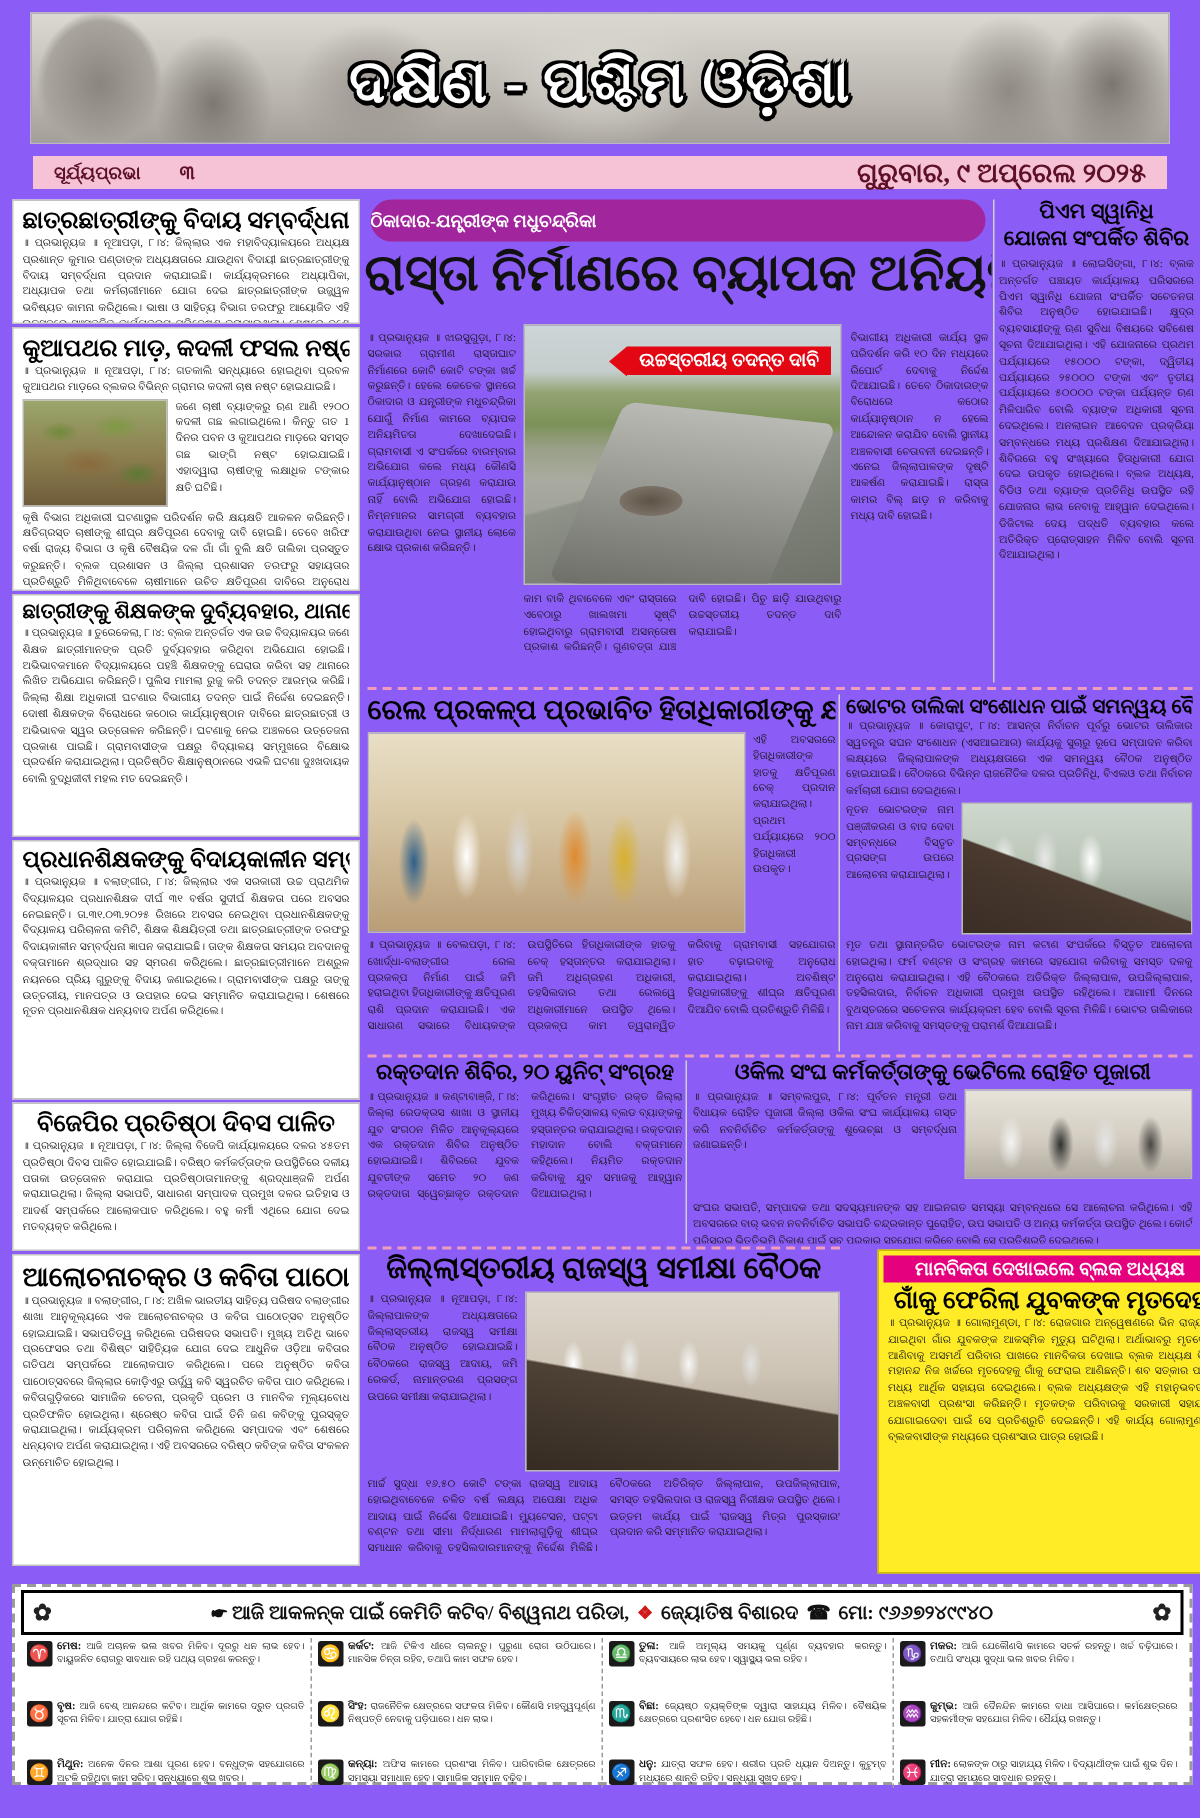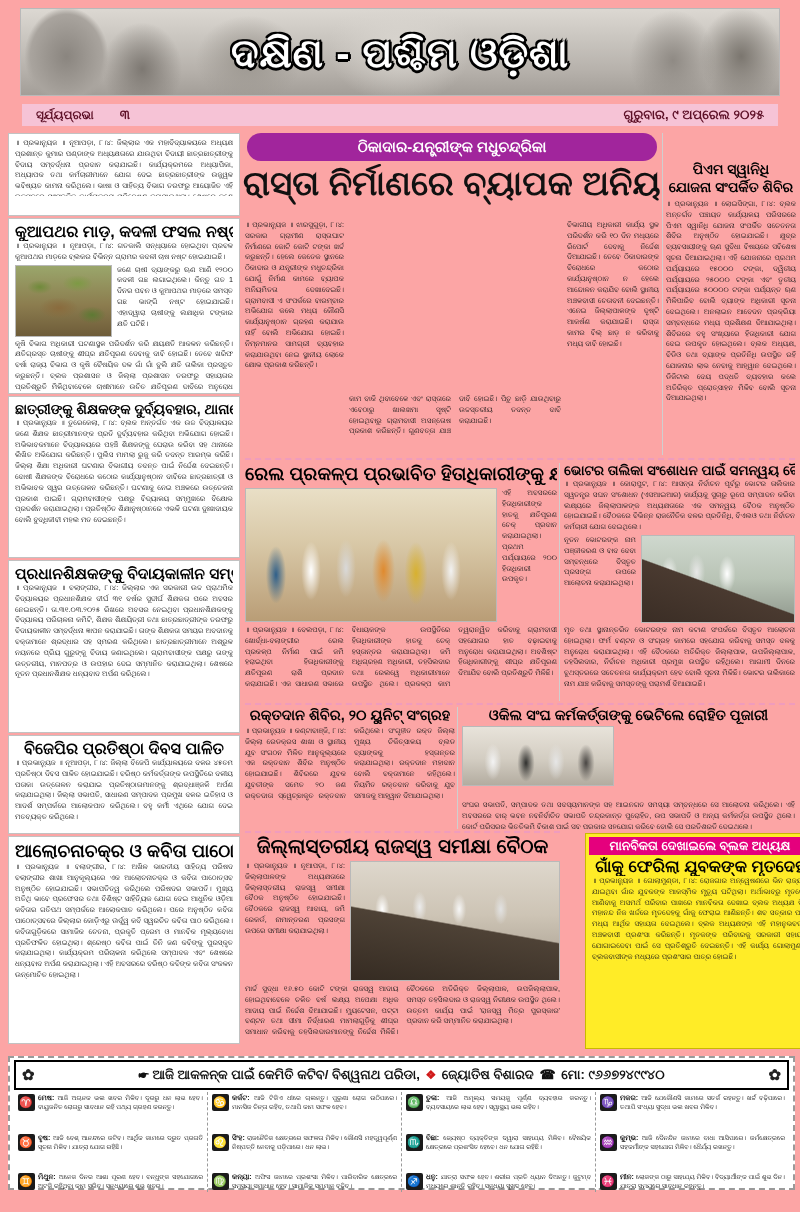--- a/index.html
+++ b/index.html
@@ -1,44 +1,44 @@
 <!DOCTYPE html>
 <html><head>
 <meta charset="utf-8">
 <style>
   html,body{margin:0;padding:0;background:#fff;}
-  .page{position:relative;width:800px;height:1212px;background:#fca5a5;overflow:hidden;
-        font-family:Liberation Sans, sans-serif;color:#111;}
+  .page{position:relative;width:800px;height:1212px;background:#8b5cf6;overflow:hidden;
+        font-family:Liberation Serif, serif;color:#111;}
   .abs{position:absolute;box-sizing:border-box;}
   
   .banner{left:20px;top:8px;width:760px;height:88px;overflow:hidden;
     background:
       radial-gradient(60px 70px at 6% 55%, #8a857f 0%, #a9a49e 60%, transparent 70%),
       radial-gradient(55px 65px at 16% 70%, #7d7872 0%, transparent 72%),
       radial-gradient(70px 60px at 30% 60%, #9b968f 0%, transparent 75%),
       radial-gradient(90px 70px at 50% 45%, #d9d5cf 0%, transparent 80%),
       radial-gradient(60px 70px at 86% 60%, #8f8a84 0%, transparent 72%),
       radial-gradient(55px 65px at 95% 55%, #7b766f 0%, transparent 75%),
       linear-gradient(180deg,#dcd8d2 0%,#c9c5bf 35%,#b7b2ac 70%,#a39e98 100%);}
   .banner-title{position:absolute;left:0;right:0;top:22px;text-align:center;
     font-size:40px;font-weight:bold;color:#fff;letter-spacing:1px;
     text-shadow:-2px -2px 0 #000,2px -2px 0 #000,-2px 2px 0 #000,2px 2px 0 #000,0 3px 0 #000,3px 0 0 #000;}
   .strip{left:22px;top:104px;width:756px;height:22px;background:#f6c3d6;
     display:flex;align-items:center;justify-content:space-between;padding:0 14px;}
   .strip .lft{font-weight:bold;color:#5d1027;font-size:12px;}
   .strip .pg{margin-left:26px;font-size:13px;}
-  .strip .rgt{font-weight:bold;color:#5d1027;font-size:13px;}
+  .strip .rgt{font-weight:bold;color:#5d1027;font-size:18px;}
   
   .boxed{border:1px solid #c2c2c2;background:#fff;padding:4px 6px;overflow:hidden;}
   .hl{font-weight:bold;color:#000;text-align:center;white-space:nowrap;overflow:hidden;}
   .wrapok{white-space:normal;}
   .bd{font-size:7.2px;line-height:1.5;text-align:justify;color:#161616;overflow:hidden;}
   .cols2{column-count:2;column-gap:8px;}
   .cols3{column-count:3;column-gap:8px;}
-  .kicker{background:#a1259c;color:#fff;font-weight:bold;font-size:15px;text-align:center;
+  .kicker{background:#a1259c;color:#fff;font-weight:bold;font-size:12px;
     border-radius:15px;line-height:28px;height:28px;white-space:nowrap;overflow:hidden;}
   .mainhl{font-size:34px;font-weight:bold;text-align:center;letter-spacing:0;}
   .photo{position:relative;overflow:hidden;border:1px solid #b9b9b9;}
   .ph-road{background:
       linear-gradient(165deg, transparent 55%, #8e9288 56%, #7e8177 75%, #6f7268 100%),
       linear-gradient(180deg,#ccd6d8 0%,#c3cdcb 18%,#93a473 26%,#7c9158 38%,#9aa089 48%,#a9aba0 60%,#8f9288 100%);}
   .ph-road .roadway{position:absolute;left:18%;top:34%;width:70%;height:70%;
       background:linear-gradient(180deg,#b9bab4,#8c8d86 60%,#6f7069);transform:skewX(-18deg) rotate(6deg);border-radius:8px;}
   .ph-road .pothole{position:absolute;left:30%;top:62%;width:20%;height:12%;border-radius:50%;
       background:radial-gradient(#5d5347,#7b7166 70%,transparent 75%);}
@@ -111,20 +111,21 @@
     <div class="banner-title">ଦକ୍ଷିଣ - ପଶ୍ଚିମ ଓଡ଼ିଶା</div>
   </div>
   <div class="abs strip">
     <span class="lft">
       <span>ସୂର୍ଯ୍ୟପ୍ରଭା</span><span class="pg">୩</span>
     </span>
     <span class="rgt">ଗୁରୁବାର, ୯ ଅପ୍ରେଲ ୨୦୨୫</span>
   </div>
 
   <div class="abs boxed" style="left:8px;top:133px;width:232px;height:83px;">
+    <div class="hl" style="font-size:16px;">ଛାତ୍ରଛାତ୍ରୀଙ୍କୁ ବିଦାୟ ସମ୍ବର୍ଦ୍ଧନା</div>
     <div class="bd" style="height:58px;">॥ ପ୍ରଭାନ୍ୟୁଜ ॥ ନୂଆପଡ଼ା, ୮।୪: ଜିଲ୍ଲାର ଏକ ମହାବିଦ୍ୟାଳୟରେ ଅଧ୍ୟକ୍ଷ ପ୍ରଶାନ୍ତ କୁମାର ପଣ୍ଡାଙ୍କ ଅଧ୍ୟକ୍ଷତାରେ ଯାଉଥିବା ବିଦାୟୀ ଛାତ୍ରଛାତ୍ରୀଙ୍କୁ ବିଦାୟ ସମ୍ବର୍ଦ୍ଧନା ପ୍ରଦାନ କରାଯାଇଛି। କାର୍ଯ୍ୟକ୍ରମରେ ଅଧ୍ୟାପିକା, ଅଧ୍ୟାପକ ତଥା କର୍ମଚାରୀମାନେ ଯୋଗ ଦେଇ ଛାତ୍ରଛାତ୍ରୀଙ୍କ ଉଜ୍ଜ୍ୱଳ ଭବିଷ୍ୟତ କାମନା କରିଥିଲେ। ଭାଷା ଓ ସାହିତ୍ୟ ବିଭାଗ ତରଫରୁ ଆୟୋଜିତ ଏହି ଉତ୍ସବରେ ସାଂସ୍କୃତିକ କାର୍ଯ୍ୟକ୍ରମ ପରିବେଷଣ କରାଯାଇଥିଲା। ଶେଷରେ ଜଣେ ବରିଷ୍ଠ ଅଧ୍ୟାପକ ଧନ୍ୟବାଦ ଅର୍ପଣ କରିଥିଲେ।</div>
   </div>
 
   <div class="abs boxed" style="left:8px;top:218px;width:232px;height:176px;">
     <div class="hl" style="font-size:16px;">କୁଆପଥର ମାଡ଼, କଦଳୀ ଫସଲ ନଷ୍ଟ</div>
     <div class="bd">॥ ପ୍ରଭାନ୍ୟୁଜ ॥ ନୂଆପଡ଼ା, ୮।୪: ଗତକାଲି ସନ୍ଧ୍ୟାରେ ହୋଇଥିବା ପ୍ରବଳ କୁଆପଥର ମାଡ଼ରେ ବ୍ଲକର ବିଭିନ୍ନ ଗ୍ରାମର କଦଳୀ ଚାଷ ନଷ୍ଟ ହୋଇଯାଇଛି।</div>
     <div class="row" style="margin-top:2px;">
       <div class="photo ph-banana" style="width:95px;height:70px;flex:0 0 95px;"></div>
       <div class="bd" style="flex:1;height:70px;">ଜଣେ ଚାଷୀ ବ୍ୟାଙ୍କରୁ ଋଣ ଆଣି ୧୨୦୦ କଦଳୀ ଗଛ ଲଗାଇଥିଲେ। କିନ୍ତୁ ଗତ 1 ଦିନର ପବନ ଓ କୁଆପଥର ମାଡ଼ରେ ସମସ୍ତ ଗଛ ଭାଙ୍ଗି ନଷ୍ଟ ହୋଇଯାଇଛି। ଏହାଦ୍ୱାରା ଚାଷୀଙ୍କୁ ଲକ୍ଷାଧିକ ଟଙ୍କାର କ୍ଷତି ଘଟିଛି।</div>
     </div>
@@ -149,27 +150,32 @@
   <div class="abs boxed" style="left:8px;top:836px;width:232px;height:208px;">
     <div class="hl" style="font-size:18px;">ଆଲୋଚନାଚକ୍ର ଓ କବିତା ପାଠୋତ୍ସବ</div>
     <div class="bd" style="height:176px;">॥ ପ୍ରଭାନ୍ୟୁଜ ॥ ବଲାଙ୍ଗୀର, ୮।୪: ଅଖିଳ ଭାରତୀୟ ସାହିତ୍ୟ ପରିଷଦ ବଲାଙ୍ଗୀର ଶାଖା ଆନୁକୂଲ୍ୟରେ ଏକ ଆଲୋଚନାଚକ୍ର ଓ କବିତା ପାଠୋତ୍ସବ ଅନୁଷ୍ଠିତ ହୋଇଯାଇଛି। ସଭାପତିତ୍ୱ କରିଥିଲେ ପରିଷଦର ସଭାପତି। ମୁଖ୍ୟ ଅତିଥି ଭାବେ ପ୍ରଫେସର ତଥା ବିଶିଷ୍ଟ ସାହିତ୍ୟିକ ଯୋଗ ଦେଇ ଆଧୁନିକ ଓଡ଼ିଆ କବିତାର ଗତିପଥ ସମ୍ପର୍କରେ ଆଲୋକପାତ କରିଥିଲେ। ପରେ ଅନୁଷ୍ଠିତ କବିତା ପାଠୋତ୍ସବରେ ଜିଲ୍ଲାର କୋଡ଼ିଏରୁ ଊର୍ଦ୍ଧ୍ୱ କବି ସ୍ୱରଚିତ କବିତା ପାଠ କରିଥିଲେ। କବିତାଗୁଡ଼ିକରେ ସାମାଜିକ ଚେତନା, ପ୍ରକୃତି ପ୍ରେମ ଓ ମାନବିକ ମୂଲ୍ୟବୋଧ ପ୍ରତିଫଳିତ ହୋଇଥିଲା। ଶ୍ରେଷ୍ଠ କବିତା ପାଇଁ ତିନି ଜଣ କବିଙ୍କୁ ପୁରସ୍କୃତ କରାଯାଇଥିଲା। କାର୍ଯ୍ୟକ୍ରମ ପରିଚାଳନା କରିଥିଲେ ସମ୍ପାଦକ ଏବଂ ଶେଷରେ ଧନ୍ୟବାଦ ଅର୍ପଣ କରାଯାଇଥିଲା। ଏହି ଅବସରରେ ବରିଷ୍ଠ କବିଙ୍କ କବିତା ସଂକଳନ ଉନ୍ମୋଚିତ ହୋଇଥିଲା।</div>
   </div>
 
   <div class="abs kicker" style="left:247px;top:133px;width:410px;">ଠିକାଦାର-ଯନ୍ତ୍ରୀଙ୍କ ମଧୁଚନ୍ଦ୍ରିକା</div>
   <div class="abs mainhl" style="left:243px;top:164px;width:418px;height:48px;white-space:nowrap;overflow:hidden;">ରାସ୍ତା ନିର୍ମାଣରେ ବ୍ୟାପକ ଅନିୟମିତତା</div>
 
   <div class="abs" style="left:245px;top:216px;width:414px;height:240px;">
     <div class="bd abs" style="left:0;top:4px;width:99px;height:232px;">॥ ପ୍ରଭାନ୍ୟୁଜ ॥ ଝାରସୁଗୁଡ଼ା, ୮।୪: ସରକାର ଗ୍ରାମୀଣ ରାସ୍ତାଘାଟ ନିର୍ମାଣରେ କୋଟି କୋଟି ଟଙ୍କା ଖର୍ଚ୍ଚ କରୁଛନ୍ତି। ହେଲେ କେତେକ ସ୍ଥାନରେ ଠିକାଦାର ଓ ଯନ୍ତ୍ରୀଙ୍କ ମଧୁଚନ୍ଦ୍ରିକା ଯୋଗୁଁ ନିର୍ମାଣ କାମରେ ବ୍ୟାପକ ଅନିୟମିତତା ଦେଖାଦେଇଛି। ଗ୍ରାମବାସୀ ଏ ସଂପର୍କରେ ବାରମ୍ବାର ଅଭିଯୋଗ କଲେ ମଧ୍ୟ କୌଣସି କାର୍ଯ୍ୟାନୁଷ୍ଠାନ ଗ୍ରହଣ କରାଯାଉ ନାହିଁ ବୋଲି ଅଭିଯୋଗ ହୋଇଛି। ନିମ୍ନମାନର ସାମଗ୍ରୀ ବ୍ୟବହାର କରାଯାଉଥିବା ନେଇ ସ୍ଥାନୀୟ ଲୋକେ କ୍ଷୋଭ ପ୍ରକାଶ କରିଛନ୍ତି।</div>
+    <div class="photo ph-road abs" style="left:104px;top:0;width:212px;height:174px;">
+      <div class="roadway"></div>
+      <div class="pothole"></div>
+      <div class="arrow-label">ଉଚ୍ଚସ୍ତରୀୟ ତଦନ୍ତ ଦାବି</div>
+    </div>
     <div class="bd cols2 abs" style="left:104px;top:178px;width:212px;height:58px;">କାମ ବାକି ଥିବାବେଳେ ଏବଂ ରାସ୍ତାରେ ଏବେଠାରୁ ଖାଲଖମା ସୃଷ୍ଟି ହୋଇଥିବାରୁ ଗ୍ରାମବାସୀ ଅସନ୍ତୋଷ ପ୍ରକାଶ କରିଛନ୍ତି। ଗୁଣବତ୍ତା ଯାଞ୍ଚ ଦାବି ହୋଇଛି। ପିଚୁ ଛାଡ଼ି ଯାଉଥିବାରୁ ଉଚ୍ଚସ୍ତରୀୟ ତଦନ୍ତ ଦାବି କରାଯାଇଛି।</div>
     <div class="bd abs" style="left:322px;top:4px;width:92px;height:232px;">ବିଭାଗୀୟ ଅଧିକାରୀ କାର୍ଯ୍ୟ ସ୍ଥଳ ପରିଦର୍ଶନ କରି ୧୦ ଦିନ ମଧ୍ୟରେ ରିପୋର୍ଟ ଦେବାକୁ ନିର୍ଦ୍ଦେଶ ଦିଆଯାଇଛି। ତେବେ ଠିକାଦାରଙ୍କ ବିରୋଧରେ କଠୋର କାର୍ଯ୍ୟାନୁଷ୍ଠାନ ନ ହେଲେ ଆନ୍ଦୋଳନ କରାଯିବ ବୋଲି ସ୍ଥାନୀୟ ଅଞ୍ଚଳବାସୀ ଚେତାବନୀ ଦେଇଛନ୍ତି। ଏନେଇ ଜିଲ୍ଲାପାଳଙ୍କ ଦୃଷ୍ଟି ଆକର୍ଷଣ କରାଯାଇଛି। ରାସ୍ତା କାମର ବିଲ୍ ଛାଡ଼ ନ କରିବାକୁ ମଧ୍ୟ ଦାବି ହୋଇଛି।</div>
   </div>
 
   <div class="vr" style="left:662px;top:133px;height:322px;"></div>
   <div class="abs" style="left:666px;top:133px;width:130px;height:322px;overflow:hidden;">
-    <div class="hl wrapok" style="font-size:14px;white-space:normal;line-height:1.25;margin-top:28px;">ପିଏମ ସ୍ୱାନିଧି</div>
+    <div class="hl wrapok" style="font-size:14px;white-space:normal;line-height:1.25;">ପିଏମ ସ୍ୱାନିଧି</div>
     <div class="hl wrapok" style="font-size:14px;white-space:normal;line-height:1.25;margin-bottom:3px;">ଯୋଜନା ସଂପର୍କିତ ଶିବିର</div>
     <div class="bd" style="height:282px;">॥ ପ୍ରଭାନ୍ୟୁଜ ॥ ଲୋଇସିଙ୍ଗା, ୮।୪: ବ୍ଲକ ଅନ୍ତର୍ଗତ ପଞ୍ଚାୟତ କାର୍ଯ୍ୟାଳୟ ପରିସରରେ ପିଏମ ସ୍ୱାନିଧି ଯୋଜନା ସଂପର୍କିତ ସଚେତନତା ଶିବିର ଅନୁଷ୍ଠିତ ହୋଇଯାଇଛି। କ୍ଷୁଦ୍ର ବ୍ୟବସାୟୀଙ୍କୁ ଋଣ ସୁବିଧା ବିଷୟରେ ସବିଶେଷ ସୂଚନା ଦିଆଯାଇଥିଲା। ଏହି ଯୋଜନାରେ ପ୍ରଥମ ପର୍ଯ୍ୟାୟରେ ୧୫୦୦୦ ଟଙ୍କା, ଦ୍ୱିତୀୟ ପର୍ଯ୍ୟାୟରେ ୨୫୦୦୦ ଟଙ୍କା ଏବଂ ତୃତୀୟ ପର୍ଯ୍ୟାୟରେ ୫୦୦୦୦ ଟଙ୍କା ପର୍ଯ୍ୟନ୍ତ ଋଣ ମିଳିପାରିବ ବୋଲି ବ୍ୟାଙ୍କ ଅଧିକାରୀ ସୂଚନା ଦେଇଥିଲେ। ଅନଲାଇନ ଆବେଦନ ପ୍ରକ୍ରିୟା ସମ୍ବନ୍ଧରେ ମଧ୍ୟ ପ୍ରଶିକ୍ଷଣ ଦିଆଯାଇଥିଲା। ଶିବିରରେ ବହୁ ସଂଖ୍ୟାରେ ହିତାଧିକାରୀ ଯୋଗ ଦେଇ ଉପକୃତ ହୋଇଥିଲେ। ବ୍ଲକ ଅଧ୍ୟକ୍ଷ, ବିଡିଓ ତଥା ବ୍ୟାଙ୍କ ପ୍ରତିନିଧି ଉପସ୍ଥିତ ରହି ଯୋଜନାର ଲାଭ ନେବାକୁ ଆହ୍ୱାନ ଦେଇଥିଲେ। ଡିଜିଟାଲ ଦେୟ ପଦ୍ଧତି ବ୍ୟବହାର କଲେ ଅତିରିକ୍ତ ପ୍ରୋତ୍ସାହନ ମିଳିବ ବୋଲି ସୂଚନା ଦିଆଯାଇଥିଲା।</div>
   </div>
 
   <div class="sep" style="left:245px;top:458px;width:550px;"></div>
   <div class="sep" style="left:245px;top:703px;width:550px;"></div>
   <div class="sep" style="left:245px;top:831px;width:315px;"></div>
 
   <div class="abs" style="left:245px;top:463px;width:312px;height:238px;overflow:hidden;">
     <div class="hl" style="font-size:18.5px;">ରେଲ ପ୍ରକଳ୍ପ ପ୍ରଭାବିତ ହିତାଧିକାରୀଙ୍କୁ କ୍ଷତିପୂରଣ ପ୍ରଦାନ</div>
@@ -193,20 +199,21 @@
 
   <div class="abs" style="left:245px;top:707px;width:210px;height:122px;overflow:hidden;">
     <div class="hl" style="font-size:14.5px;">ରକ୍ତଦାନ ଶିବିର, ୨୦ ୟୁନିଟ୍ ସଂଗ୍ରହ</div>
     <div class="bd cols2" style="margin-top:2px;height:98px;">॥ ପ୍ରଭାନ୍ୟୁଜ ॥ କଣ୍ଟାବାଞ୍ଜି, ୮।୪: ଜିଲ୍ଲା ରେଡକ୍ରସ ଶାଖା ଓ ସ୍ଥାନୀୟ ଯୁବ ସଂଗଠନ ମିଳିତ ଆନୁକୂଲ୍ୟରେ ଏକ ରକ୍ତଦାନ ଶିବିର ଅନୁଷ୍ଠିତ ହୋଇଯାଇଛି। ଶିବିରରେ ଯୁବକ ଯୁବତୀଙ୍କ ସମେତ ୨୦ ଜଣ ରକ୍ତଦାତା ସ୍ୱେଚ୍ଛାକୃତ ରକ୍ତଦାନ କରିଥିଲେ। ସଂଗୃହୀତ ରକ୍ତ ଜିଲ୍ଲା ମୁଖ୍ୟ ଚିକିତ୍ସାଳୟ ବ୍ଲଡ ବ୍ୟାଙ୍କକୁ ହସ୍ତାନ୍ତର କରାଯାଇଥିଲା। ରକ୍ତଦାନ ମହାଦାନ ବୋଲି ବକ୍ତାମାନେ କହିଥିଲେ। ନିୟମିତ ରକ୍ତଦାନ କରିବାକୁ ଯୁବ ସମାଜକୁ ଆହ୍ୱାନ ଦିଆଯାଇଥିଲା।</div>
   </div>
 
   <div class="vr" style="left:457px;top:707px;height:122px;"></div>
   <div class="abs" style="left:462px;top:707px;width:333px;height:122px;overflow:hidden;">
     <div class="hl" style="font-size:14.5px;">ଓକିଲ ସଂଘ କର୍ମକର୍ତ୍ତାଙ୍କୁ ଭେଟିଲେ ରୋହିତ ପୂଜାରୀ</div>
     <div class="row" style="margin-top:2px;">
+      <div class="bd" style="flex:1;height:58px;">॥ ପ୍ରଭାନ୍ୟୁଜ ॥ ସମ୍ବଲପୁର, ୮।୪: ପୂର୍ବତନ ମନ୍ତ୍ରୀ ତଥା ବିଧାୟକ ରୋହିତ ପୂଜାରୀ ଜିଲ୍ଲା ଓକିଲ ସଂଘ କାର୍ଯ୍ୟାଳୟ ଗସ୍ତ କରି ନବନିର୍ବାଚିତ କର୍ମକର୍ତ୍ତାଙ୍କୁ ଶୁଭେଚ୍ଛା ଓ ସମ୍ବର୍ଦ୍ଧନା ଜଣାଇଛନ୍ତି।</div>
       <div class="photo ph-indoor" style="width:150px;height:58px;flex:0 0 150px;"></div>
     </div>
     <div class="bd" style="margin-top:14px;height:40px;">ସଂଘର ସଭାପତି, ସମ୍ପାଦକ ତଥା ସଦସ୍ୟମାନଙ୍କ ସହ ଆଇନଗତ ସମସ୍ୟା ସମ୍ବନ୍ଧରେ ସେ ଆଲୋଚନା କରିଥିଲେ। ଏହି ଅବସରରେ ବାର୍ ଭବନ ନବନିର୍ବାଚିତ ସଭାପତି ଚନ୍ଦ୍ରକାନ୍ତ ପୁରୋହିତ, ଉପ ସଭାପତି ଓ ଅନ୍ୟ କର୍ମକର୍ତ୍ତା ଉପସ୍ଥିତ ଥିଲେ। କୋର୍ଟ ପରିସରର ଭିତ୍ତିଭୂମି ବିକାଶ ପାଇଁ ସବୁ ପ୍ରକାର ସହଯୋଗ କରିବେ ବୋଲି ସେ ପ୍ରତିଶ୍ରୁତି ଦେଇଥିଲେ।</div>
   </div>
 
   <div class="abs" style="left:245px;top:835px;width:315px;height:214px;overflow:hidden;">
     <div class="hl" style="font-size:20px;">ଜିଲ୍ଲାସ୍ତରୀୟ ରାଜସ୍ୱ ସମୀକ୍ଷା ବୈଠକ</div>
     <div class="row" style="margin-top:3px;">
       <div class="bd" style="flex:1;height:118px;">॥ ପ୍ରଭାନ୍ୟୁଜ ॥ ନୂଆପଡ଼ା, ୮।୪: ଜିଲ୍ଲାପାଳଙ୍କ ଅଧ୍ୟକ୍ଷତାରେ ଜିଲ୍ଲାସ୍ତରୀୟ ରାଜସ୍ୱ ସମୀକ୍ଷା ବୈଠକ ଅନୁଷ୍ଠିତ ହୋଇଯାଇଛି। ବୈଠକରେ ରାଜସ୍ୱ ଆଦାୟ, ଜମି ରେକର୍ଡ, ନାମାନ୍ତରଣ ପ୍ରସଙ୍ଗ ଉପରେ ସମୀକ୍ଷା କରାଯାଇଥିଲା।</div>
       <div class="photo ph-office" style="width:208px;height:118px;flex:0 0 208px;"></div>

